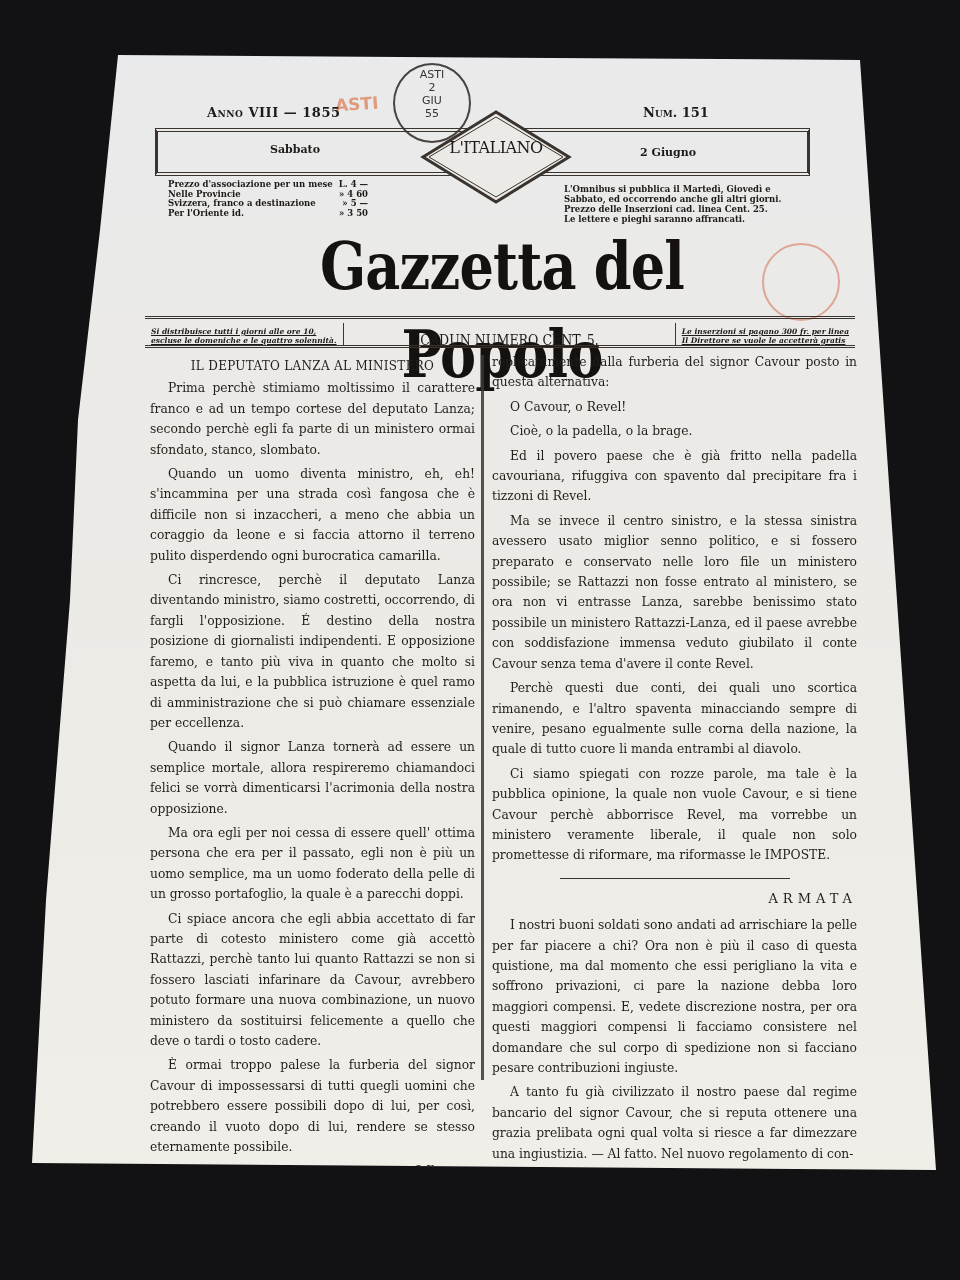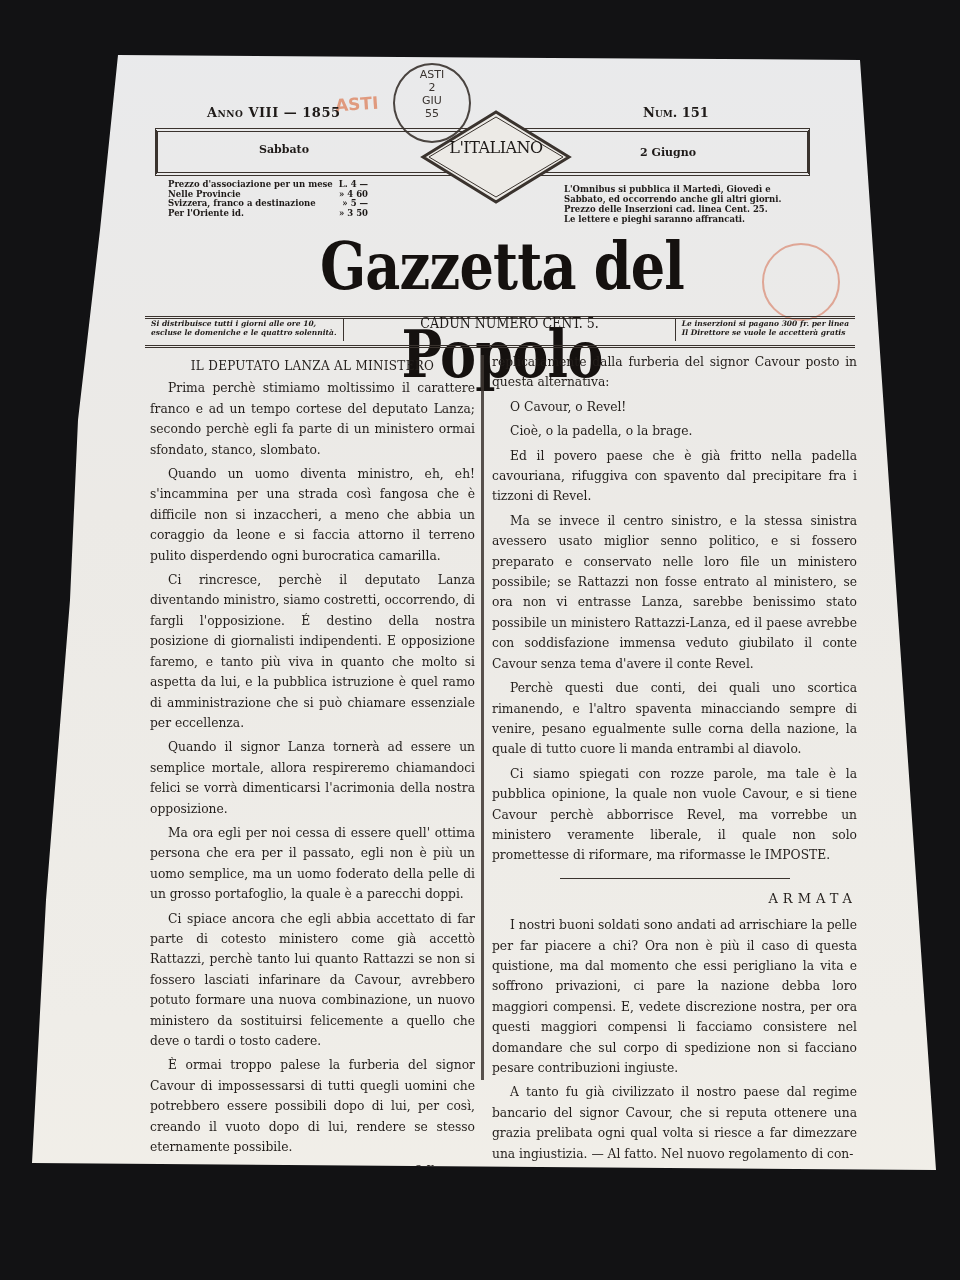--- a/index.html
+++ b/index.html
@@ -15,39 +15,39 @@
     color:#1e1a18;
   }
   .abs { position:absolute; }
   .hdr-year { left:207px; top:105px; font-size:13px; font-weight:bold; font-variant:small-caps; letter-spacing:0.5px; }
   .hdr-num { left:643px; top:105px; font-size:13px; font-weight:bold; font-variant:small-caps; }
   .date-band {
     left:155px; top:128px; width:655px; height:48px;
     border-top:4px double #3a332e; border-bottom:4px double #3a332e;
     border-left:3px solid #3a332e; border-right:3px solid #3a332e; box-sizing:border-box;
   }
-  .day { left:259px; top:143px; font-size:11px; font-weight:bold; }
+  .day { left:270px; top:143px; font-size:11px; font-weight:bold; }
   .date { left:640px; top:146px; font-size:11px; font-weight:bold; }
   .diamond {
     left:415px; top:108px; width:162px; height:98px;
   }
   .diamond-label { left:430px; top:138px; width:132px; text-align:center; font-size:16px; letter-spacing:-0.5px; }
   .prices { left:168px; top:180px; width:200px; }
   .prices .row { display:flex; justify-content:space-between; font-size:8.5px; line-height:9.5px; font-weight:bold; }
   .notice { left:556px; top:184px; width:270px; font-size:8.5px; line-height:10px; font-weight:bold;margin-left:8px; }
   .masthead {
     left:222px; top:222px; width:560px; text-align:center;
     font-family:"DejaVu Serif", serif; font-weight:bold;
     font-size:66px; line-height:88px; letter-spacing:-1px;
     transform:scaleX(0.82); transform-origin:center; color:#15110f;
   }
   .strip {
     left:145px; top:316px; width:710px; height:32px;
     border-top:3px double #3a332e; border-bottom:3px double #3a332e; box-sizing:border-box;
-    display:flex; align-items:flex-start;
+    display:flex; align-items:flex-end;text-decoration:underline;
   }
   .strip .cell { font-size:7.5px; line-height:9px; font-style:italic; font-weight:bold; padding:0 6px; }
   .strip .sep { width:1px; height:22px; background:#3a332e; }
   .strip .mid { font-family:"DejaVu Serif", serif; font-size:14px; font-style:normal; font-weight:normal; flex:1; text-align:center; transform:scaleX(0.9); }
   .col {
     position:absolute; font-size:12.3px; line-height:20.4px; text-align:justify; color:#231e1b;
     font-family:"DejaVu Serif", serif;
   }
   .col p { margin:0 0 4px 0; text-indent:18px; }
   .col-left { left:150px; top:356px; width:325px; }

